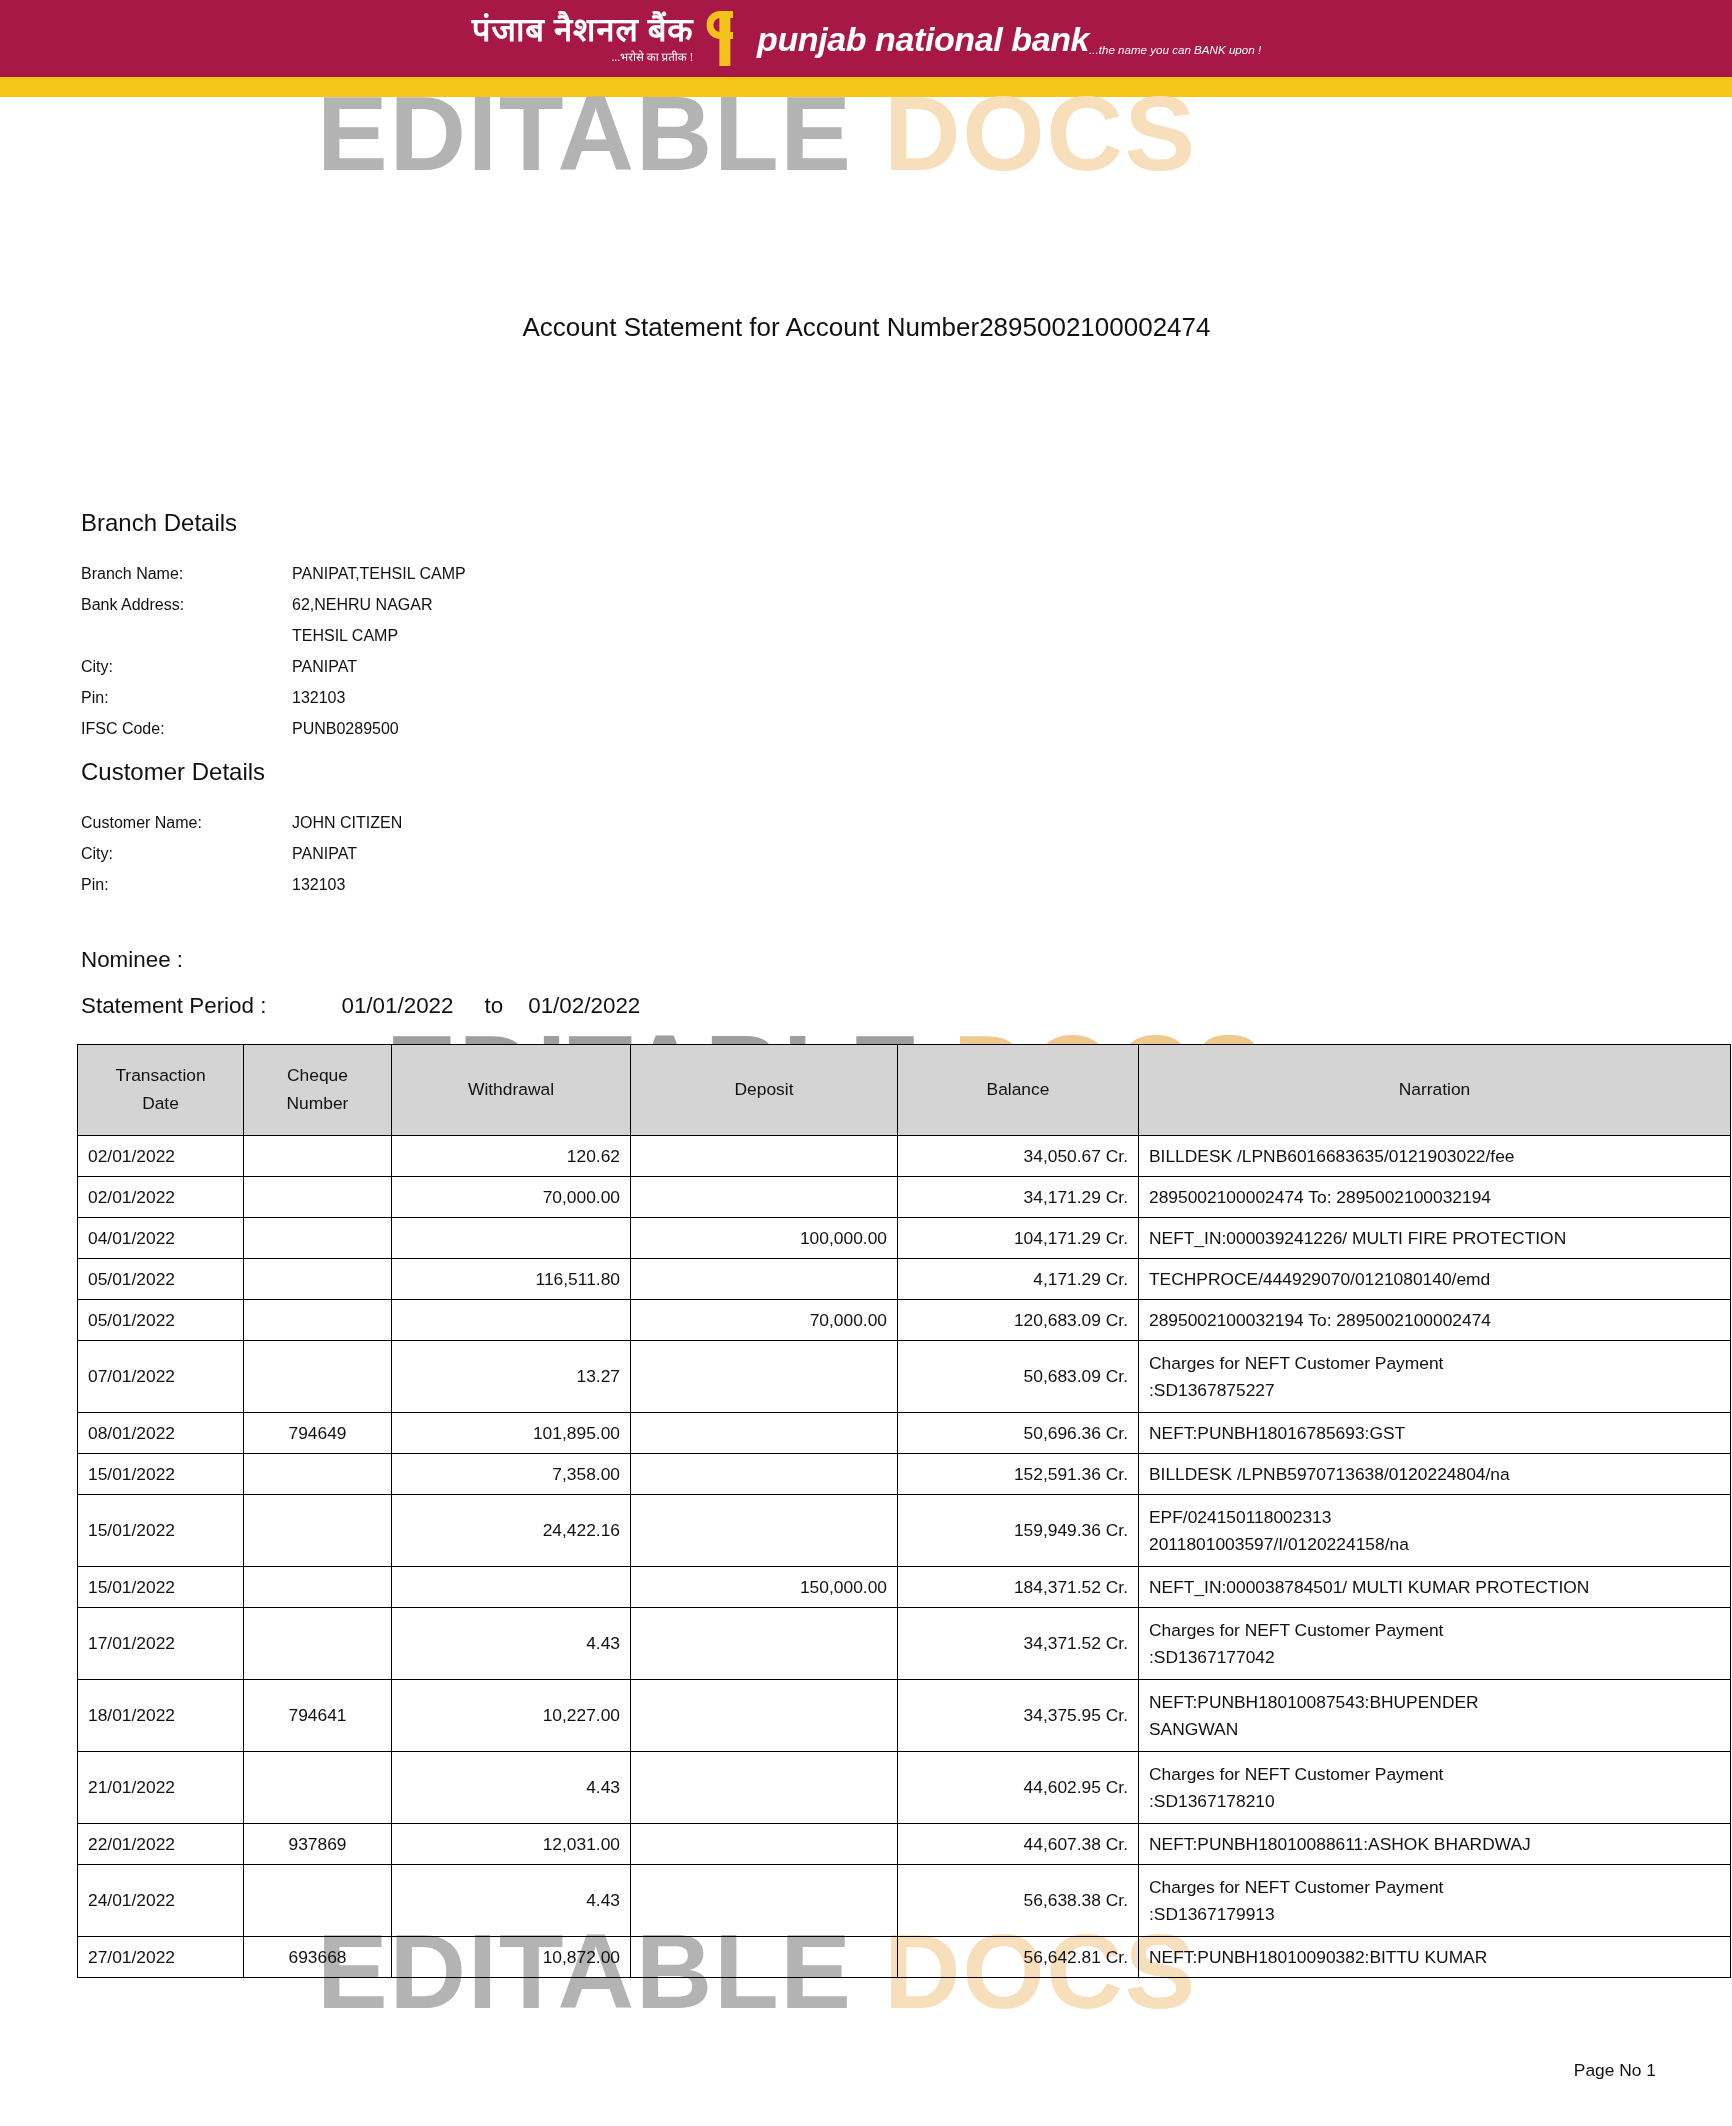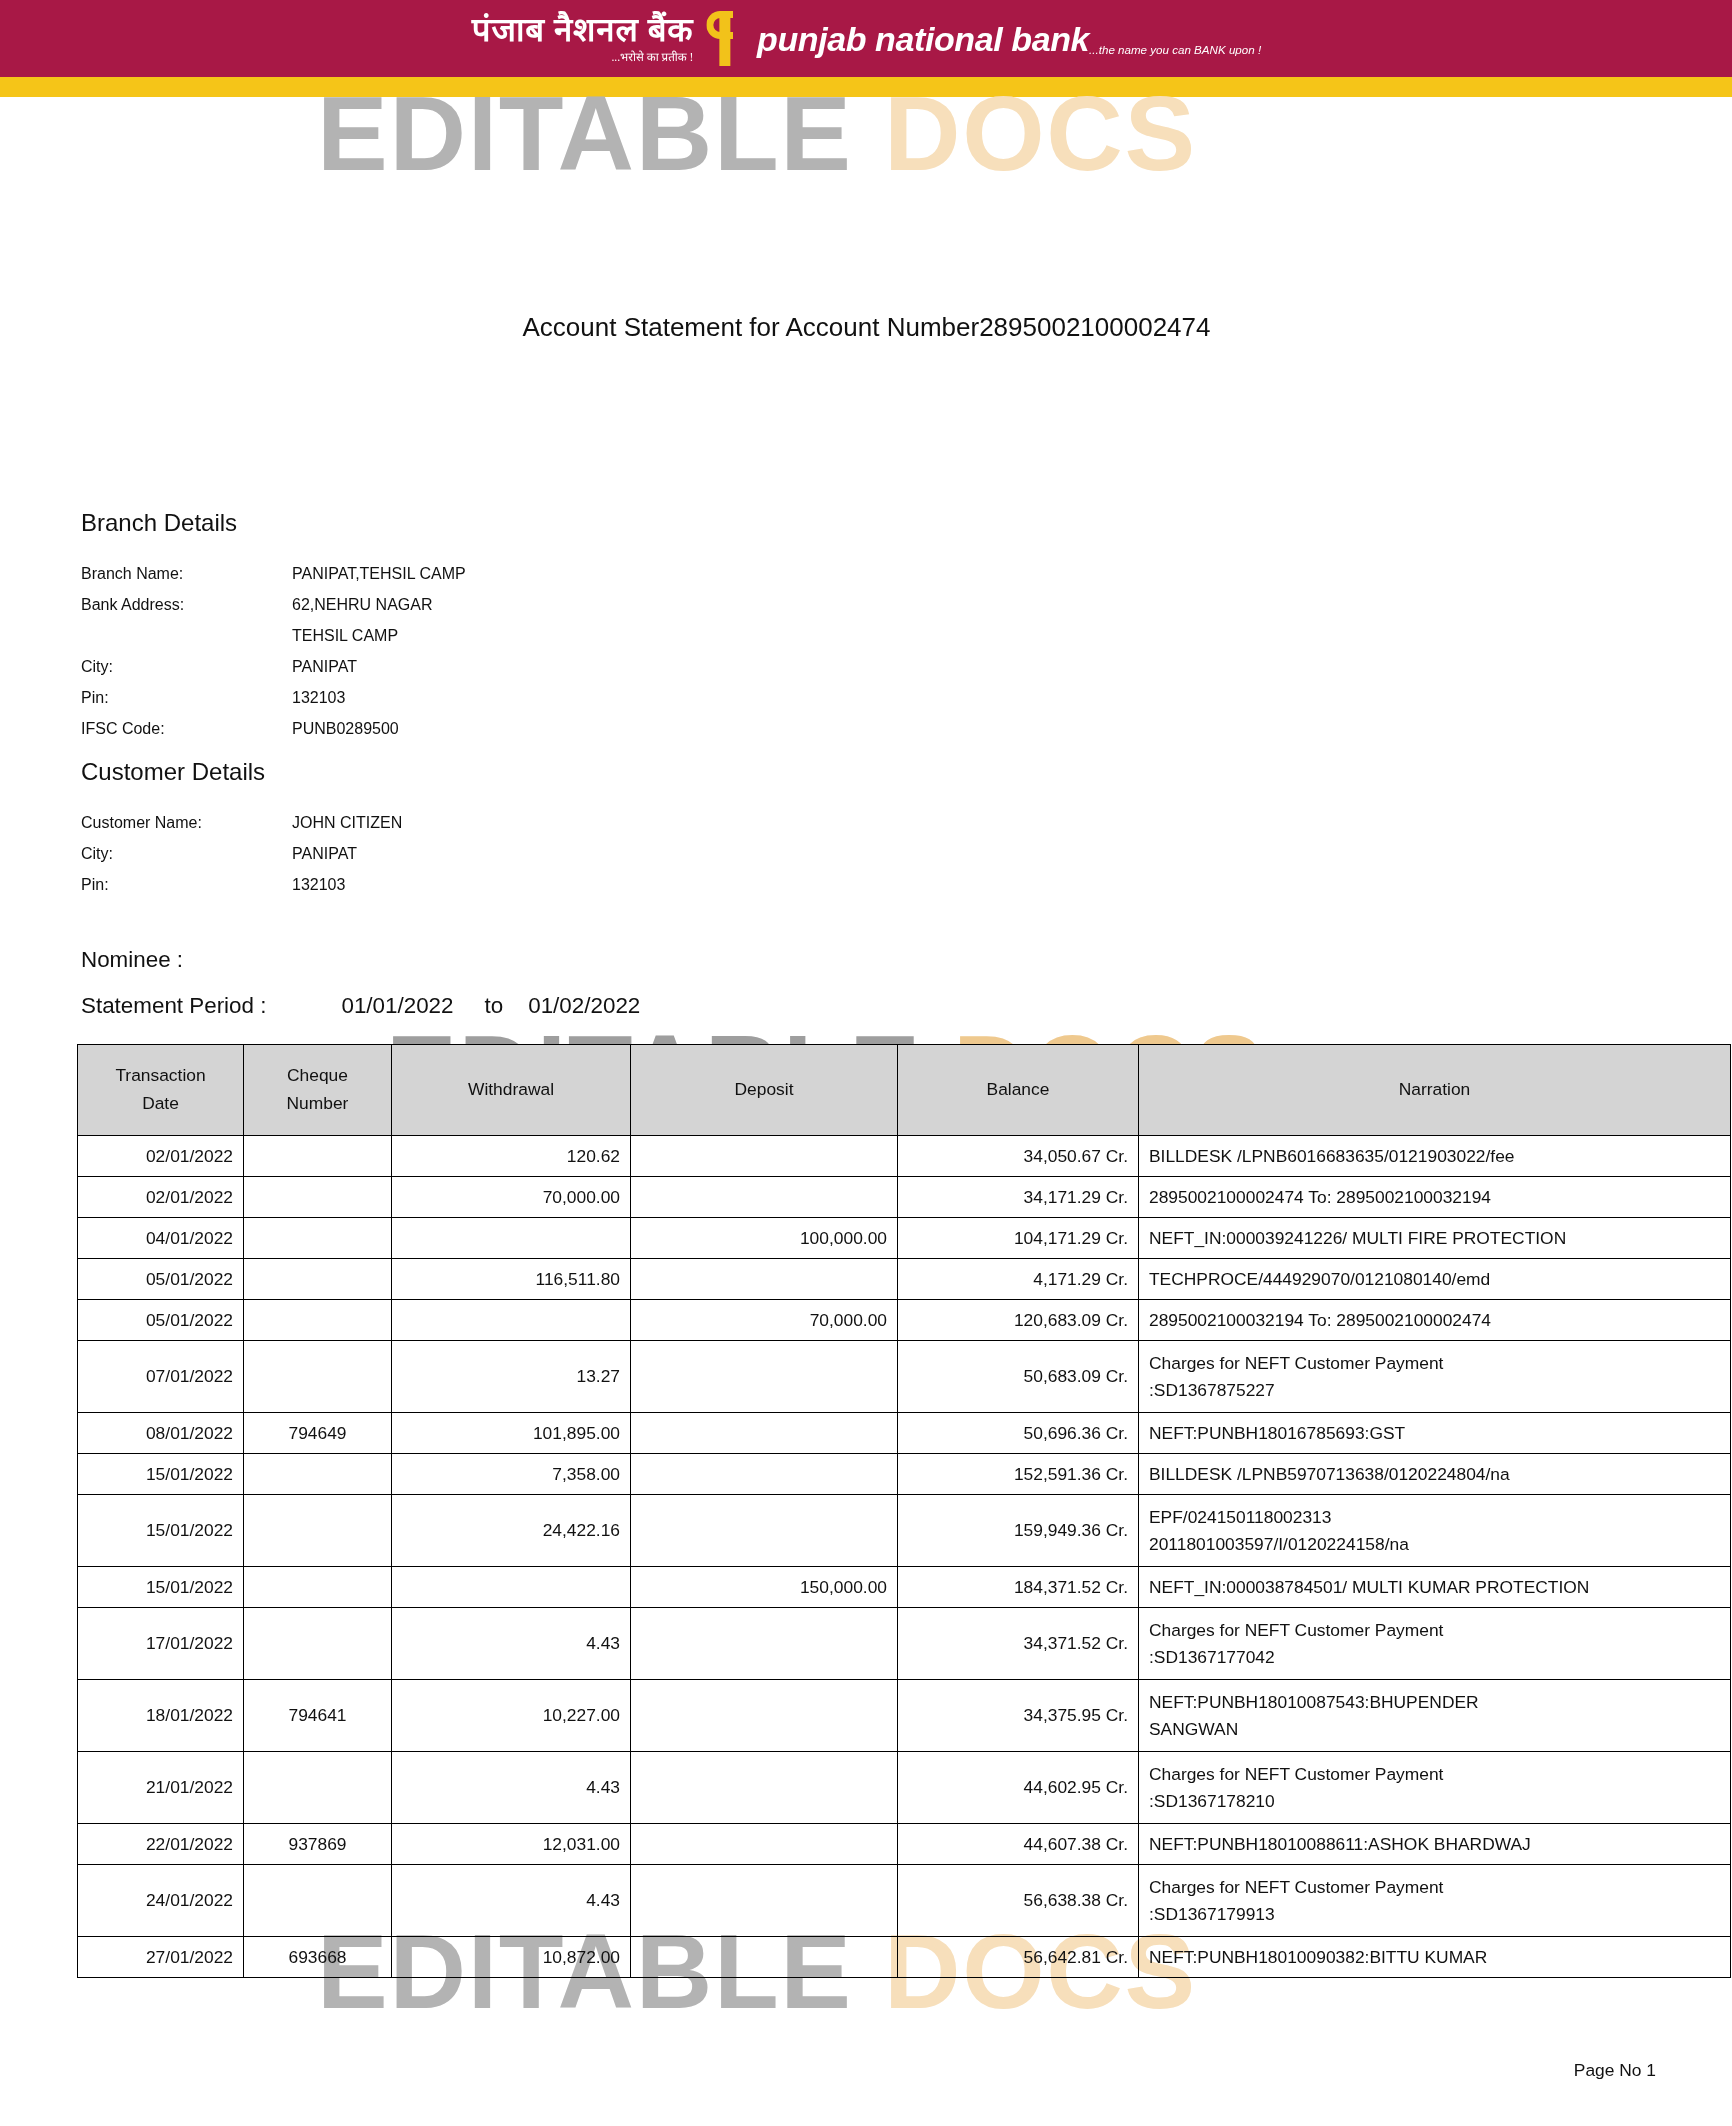--- a/index.html
+++ b/index.html
@@ -224,21 +224,21 @@
     line-height: 1.6;
   }
   .col-date      { width: 166px; }
   .col-cheque    { width: 148px; }
   .col-withdraw  { width: 239px; }
   .col-deposit   { width: 267px; }
   .col-balance   { width: 241px; }
   .col-narration { width: 592px; }
 
   .txn-table tbody td { height: 40px; }
-  .td-date     { text-align: right; }
+  .td-date     { text-align: left; }
   .td-cheque   { text-align: center; }
   .td-withdraw { text-align: right; padding-right: 13.3px; }
   .td-deposit  { text-align: right; padding-right: 13.3px; }
   .td-balance  { text-align: right; padding-right: 11.6px; }
   .td-narration{ text-align: left; padding-left: 13.3px; }
   .nr-line { display: block; line-height: 1.55; }
   tr.tall td { height: 71px; }
 
   
   .page-footer {

